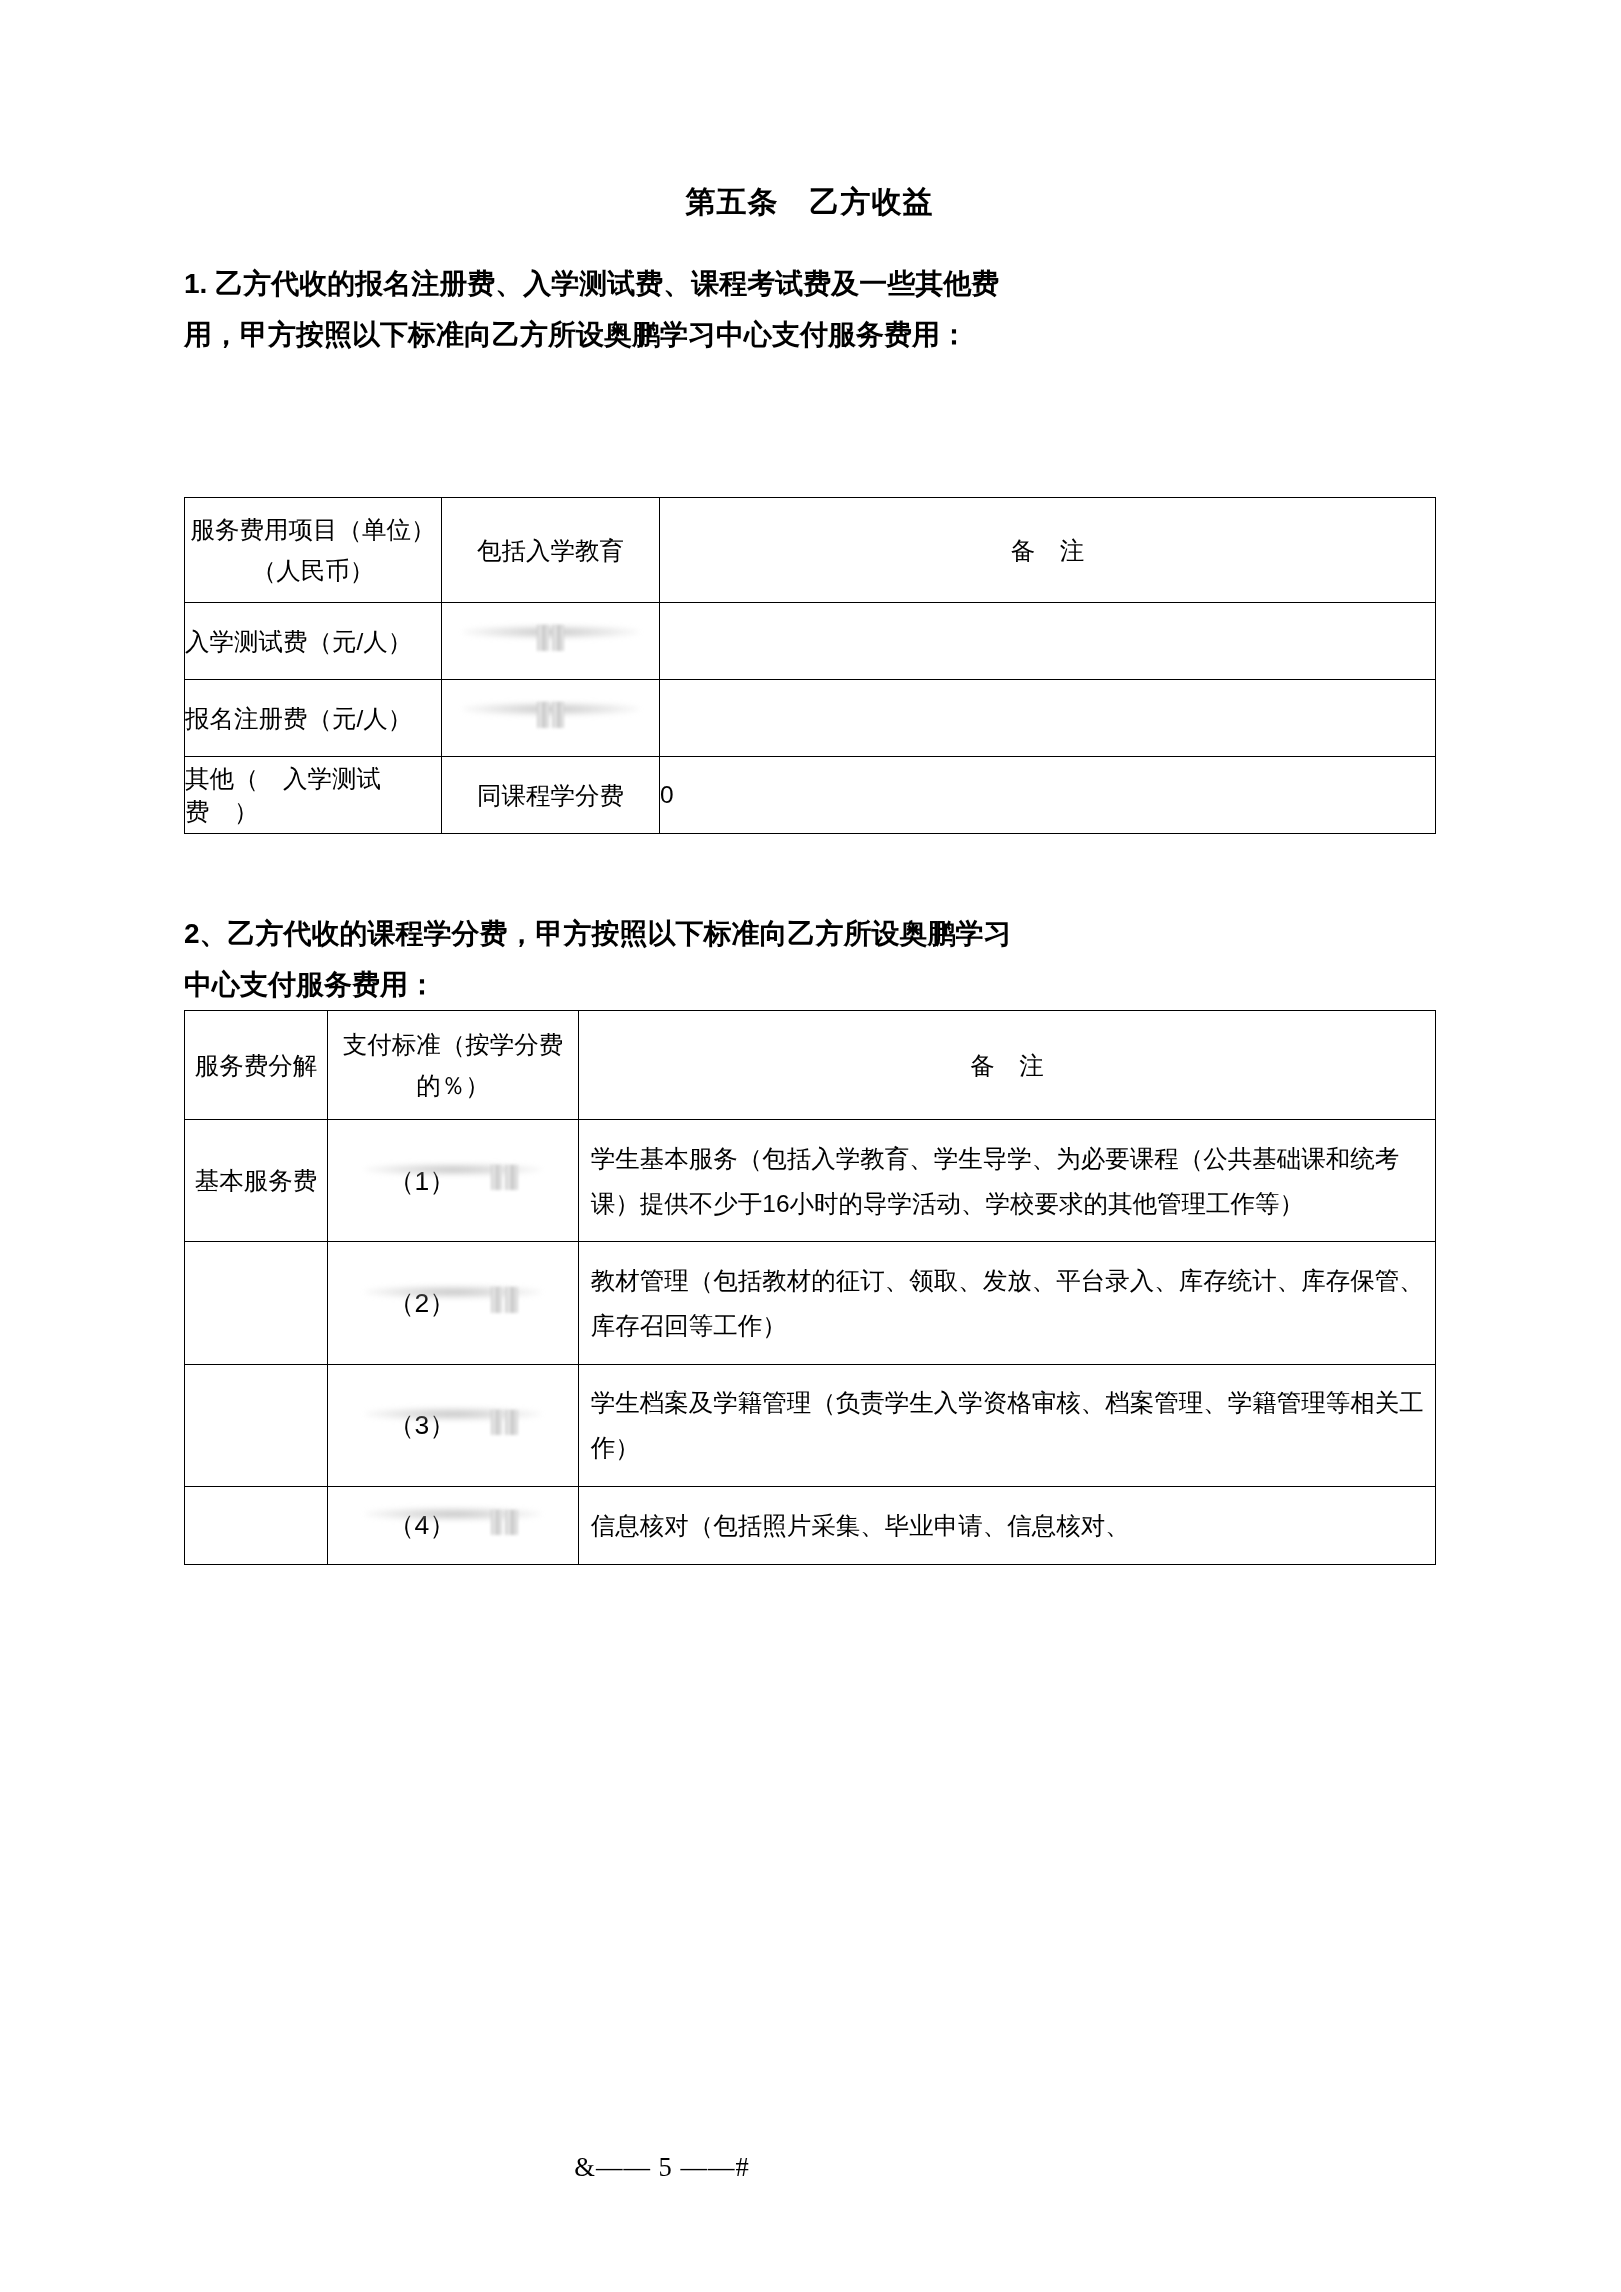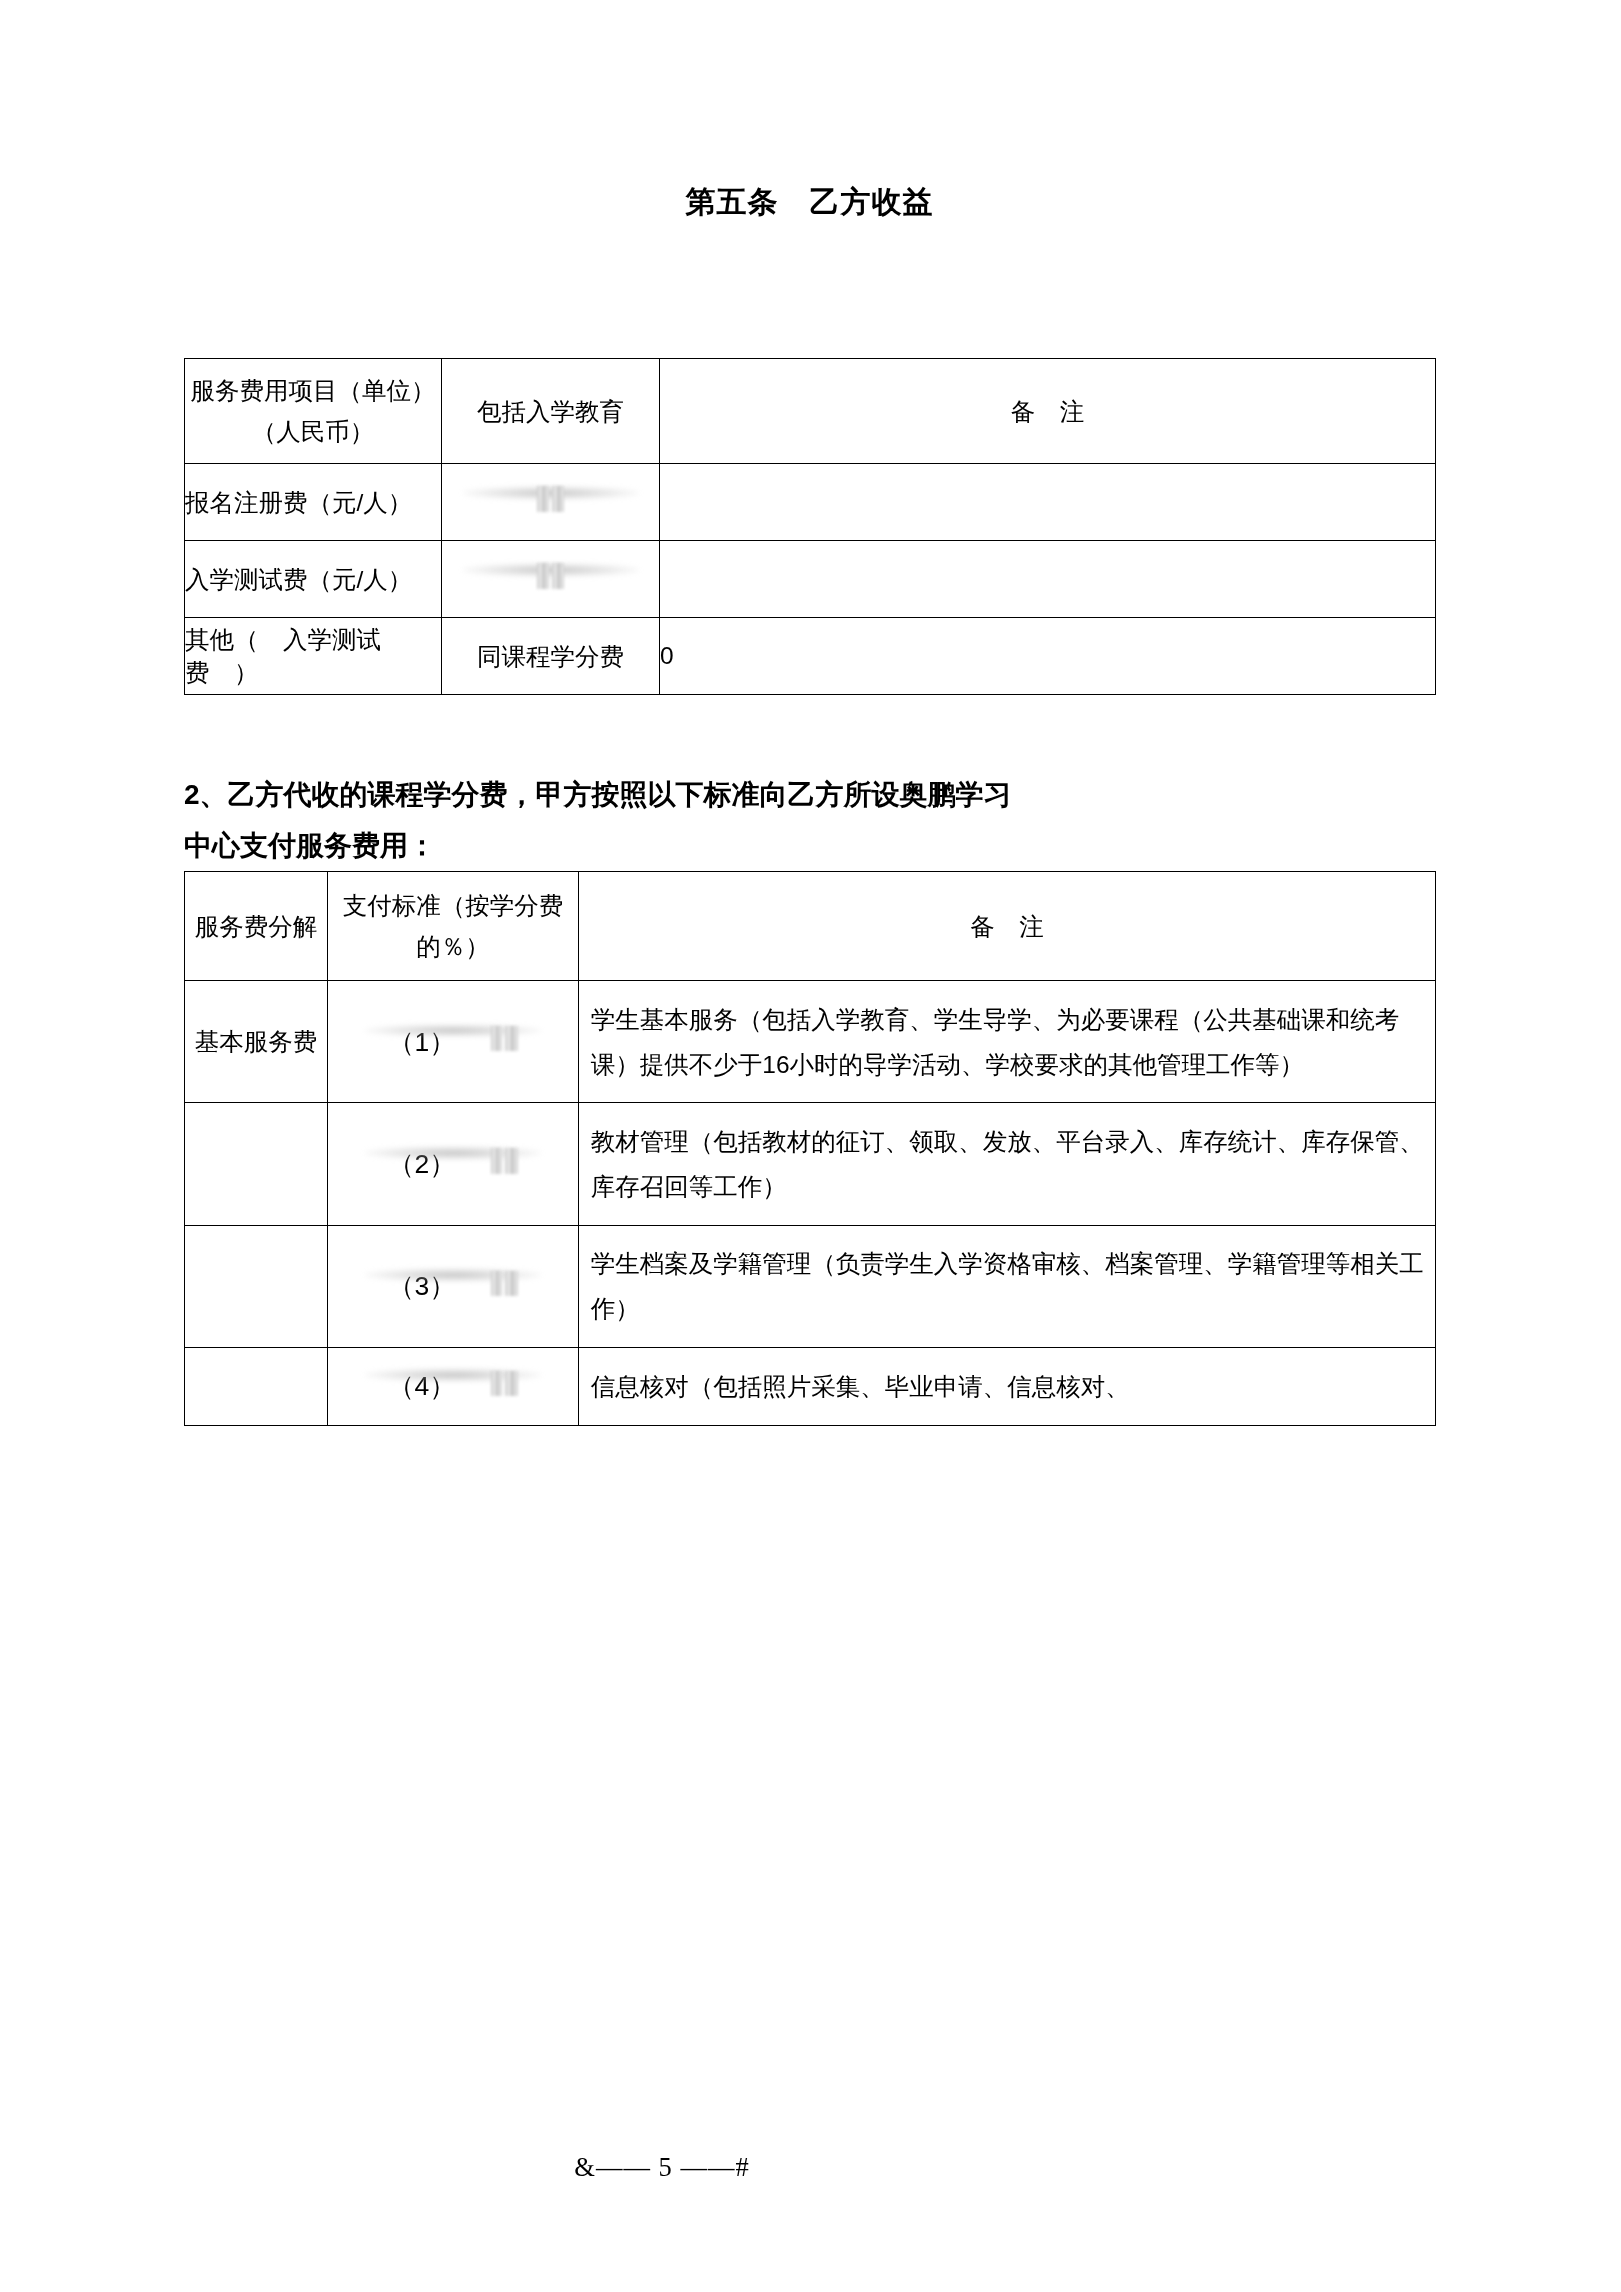--- a/index.html
+++ b/index.html
@@ -148,20 +148,24 @@
 </style>
 </head>
 <body>
 
 <div class="page">
 
   <div class="content">
 
     <h1 class="doc-title">第五条　乙方收益</h1>
 
+    <p class="para para-1">
+      <span class="b">1. 乙方代收的报名注册费、入学测试费、课程考试费及一些其他费</span><br>
+      <span class="b">用，甲方按照以下标准向乙方所设奥鹏学习中心支付服务费用：</span>
+    </p>
 
     <div class="spacer-a"></div>
 
     <table class="doc-table t1">
       <colgroup>
         <col class="t1-c1">
           <col class="t1-c2">
           <col class="t1-c3">
       </colgroup>
       <tbody>
@@ -170,30 +174,30 @@
             <div class="hdr-stack">
               <div>服务费用项目（单位）</div>
               <div>（人民币）</div>
             </div>
           </td>
           <td class="cellpad center hdr-cell">包括入学教育</td>
           <td class="cellpad center hdr-cell no-right">备　注</td>
         </tr>
 
         <tr>
+          <td class="cellpad left bold no-left">入学测试费（元/人）</td>
+          <td class="cellpad center smudge-row">
+            <span class="smudge"></span>
+            <span class="redact"><i class="r-a"></i><i class="r-b"></i></span>
+          </td>
+          <td class="cellpad left no-right"></td>
+        </tr>
+
+        <tr>
           <td class="cellpad left bold no-left">报名注册费（元/人）</td>
-          <td class="cellpad center smudge-row">
-            <span class="smudge"></span>
-            <span class="redact"><i class="r-a"></i><i class="r-b"></i></span>
-          </td>
-          <td class="cellpad left no-right"></td>
-        </tr>
-
-        <tr>
-          <td class="cellpad left bold no-left">入学测试费（元/人）</td>
           <td class="cellpad center smudge-row">
             <span class="smudge"></span>
             <span class="redact"><i class="r-a"></i><i class="r-b"></i></span>
           </td>
           <td class="cellpad left no-right"></td>
         </tr>
 
 
         <tr>
           <td class="cellpad left bold no-left">其他（　入学测试费　）</td>

